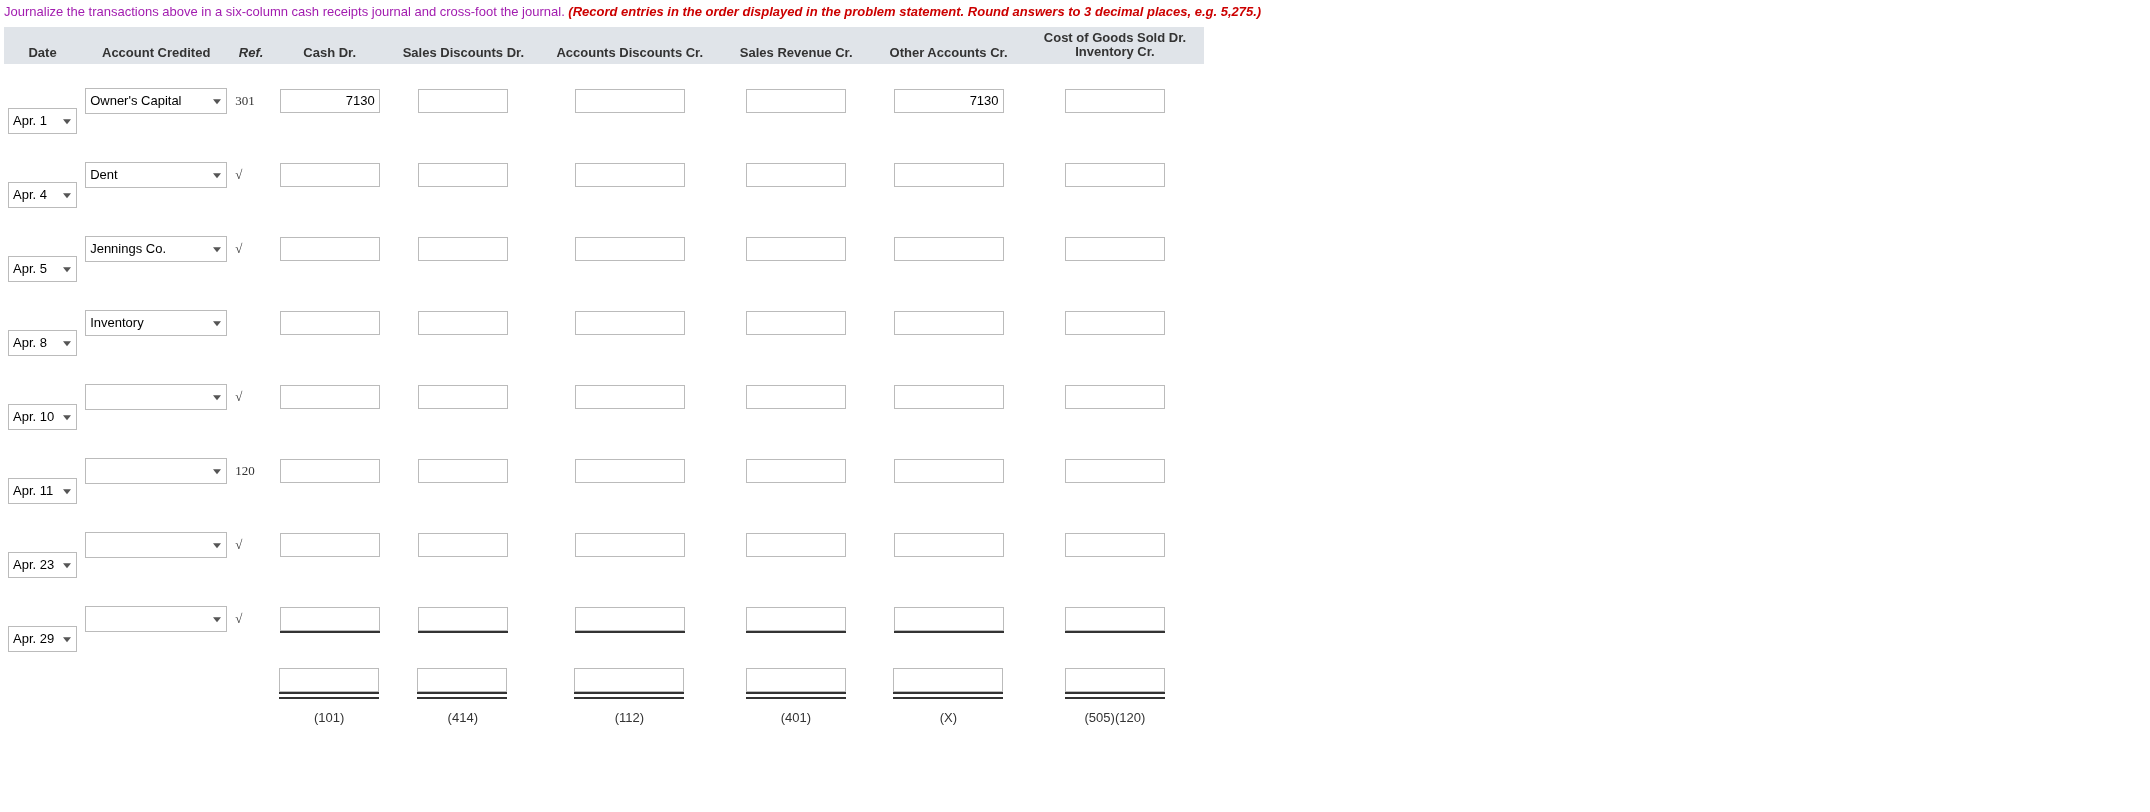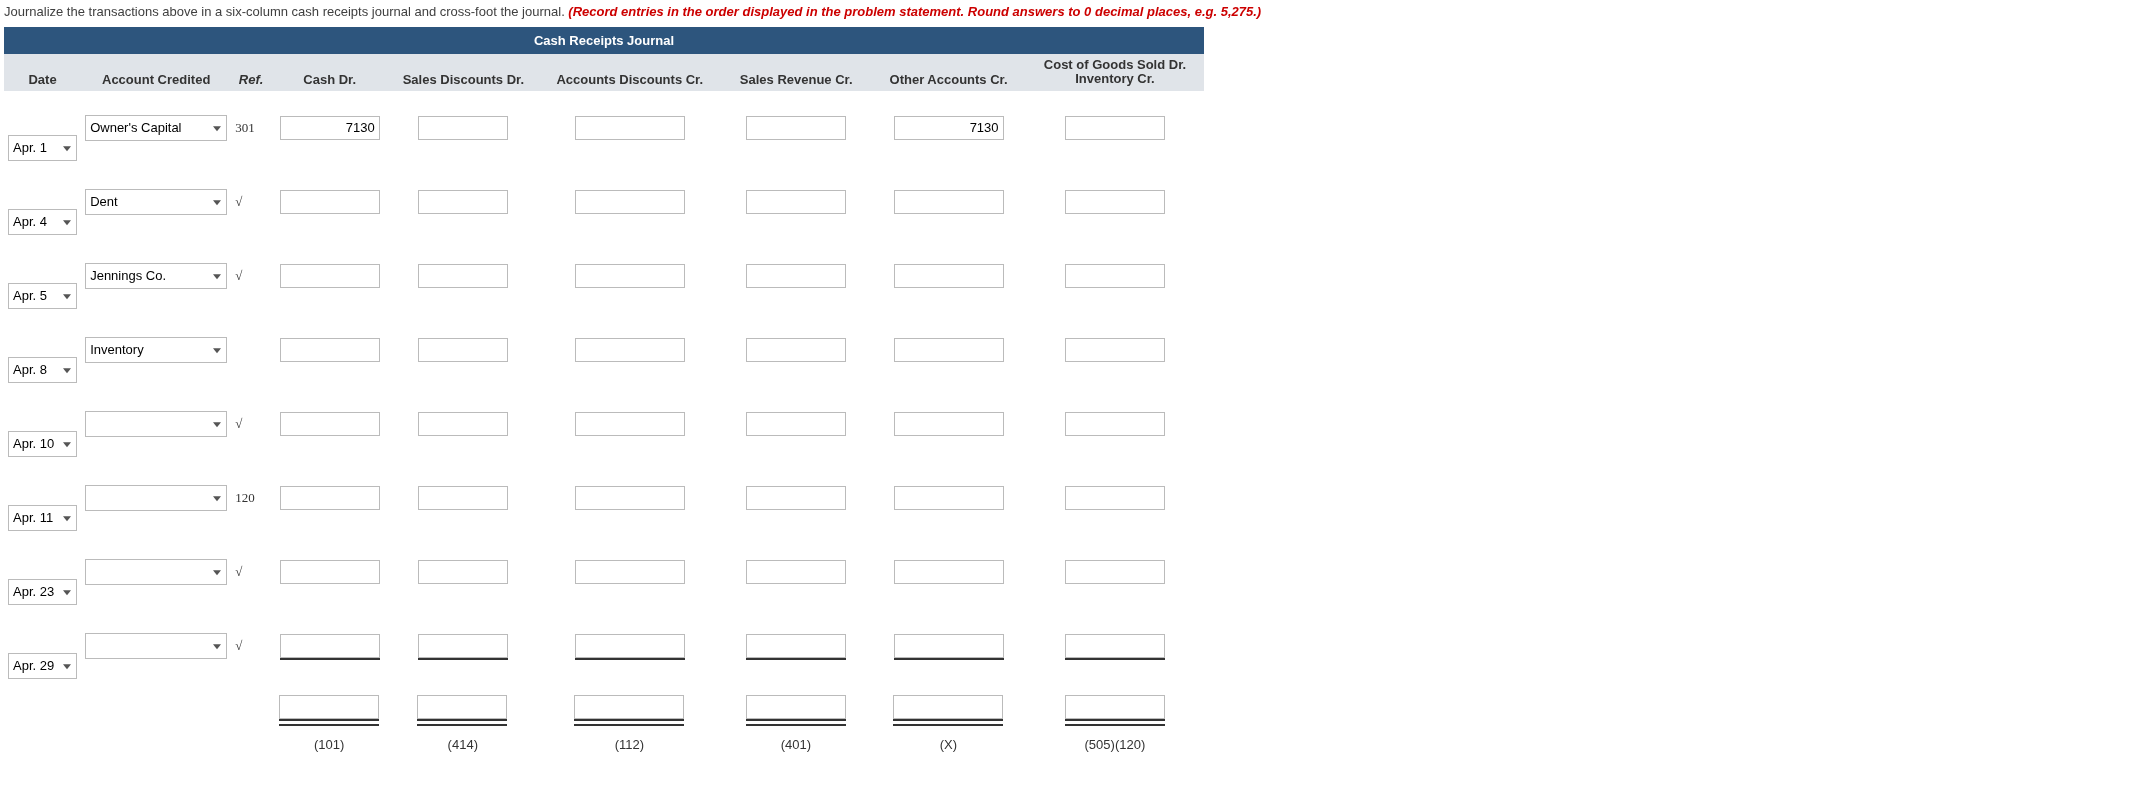--- a/index.html
+++ b/index.html
@@ -5,21 +5,21 @@
   * { box-sizing: border-box; }
   body {
     margin: 0;
     padding: 4px;
     font-family: Verdana, Arial, sans-serif;
     font-size: 13px;
     color: #333;
     background: #fff;
   }
   .instructions { margin-bottom: 8px; }
-  .instr-black { color: #404040; }
+  .instr-black { color: #a21caf; }
   .instr-red { color: #cc0000; font-style: italic; font-weight: bold; }
   .journal { width: 1200px; }
   .title-bar {
     background: #2d557d;
     color: #fff;
     font-weight: bold;
     padding: 6px 0;
     text-align: center;
   }
   .cr-bar {
@@ -128,25 +128,24 @@
   .fcell.sd   { width: 160px; }
   .fcell.ar   { width: 195px; }
   .fcell.sr   { width: 160px; }
   .fcell.oa   { width: 165px; }
   .fcell.cogs { width: 190px; }
 </style>
 </head>
 <body>
 
 <div class="instructions">
-  <span class="instr-black">Journalize the transactions above in a six-column cash receipts journal and cross-foot the journal. </span><span class="instr-red">(Record entries in the order displayed in the problem statement. Round answers to 0 decimal places, e.g. 5,275.)</span>
+  <span class="instr-black">Journalize the transactions above in a six-column cash receipts journal and cross-foot the journal. </span><span class="instr-red">(Record entries in the order displayed in the problem statement. Round answers to 3 decimal places, e.g. 5,275.)</span>
 </div>
 
 <div class="journal">
-  <div class="title-bar">Cash Receipts Journal</div>
 
   <div class="header-row">
     <div class="hcell date">Date</div>
     <div class="hcell acct">Account Credited</div>
     <div class="hcell ref">Ref.</div>
     <div class="hcell cash">Cash Dr.</div>
     <div class="hcell sd">Sales Discounts Dr.</div>
     <div class="hcell ar">Accounts Discounts Cr.</div>
     <div class="hcell sr">Sales Revenue Cr.</div>
     <div class="hcell oa">Other Accounts Cr.</div>

